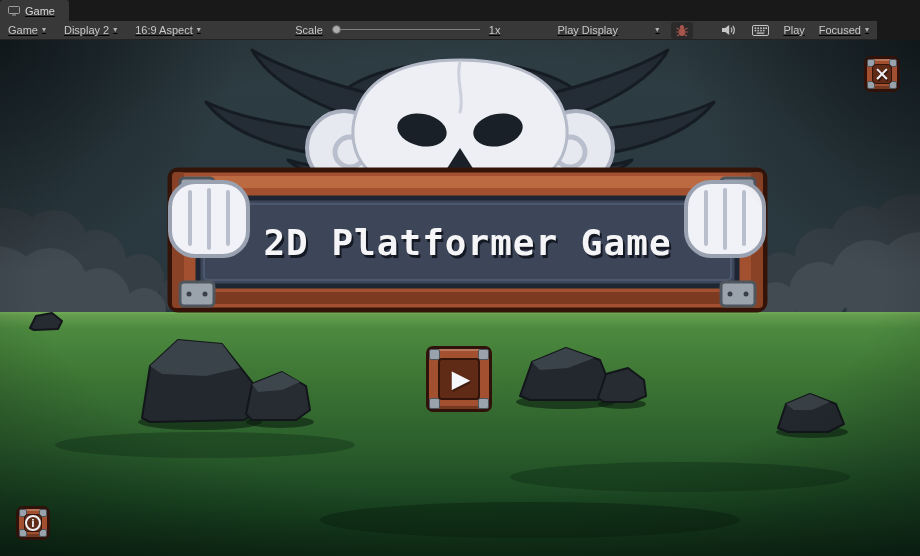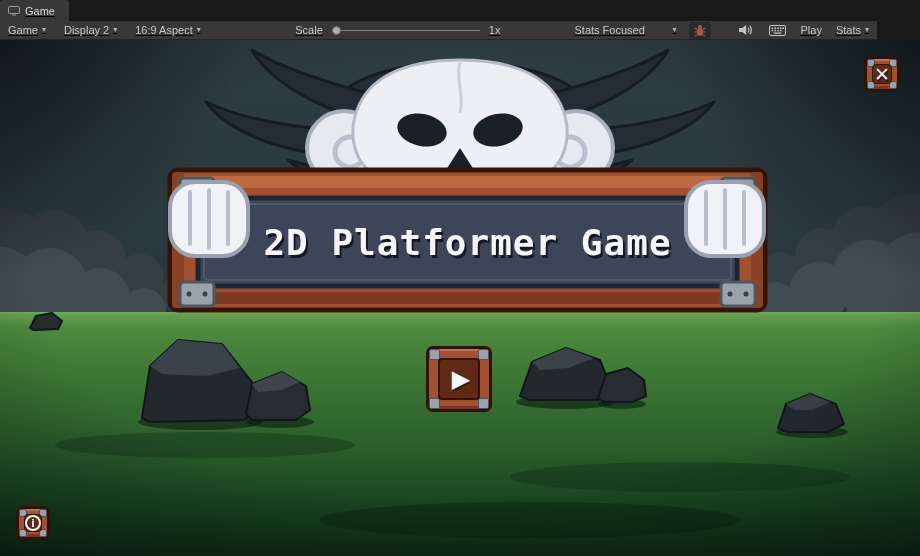--- a/index.html
+++ b/index.html
@@ -16,21 +16,21 @@
   
   .toolbar { height: 19px; background: #383838; border-bottom: 1px solid #232323;
              display: flex; align-items: center; padding: 0 6px; font-size: 11px; color: #c8c8c8; }
   .tb-left { display: flex; align-items: center; gap: 14px; }
   .tb-right { margin-left: auto; display: flex; align-items: center; gap: 10px; }
   .tb-drop, .tb-text-btn, .tb-ibtn { display: flex; align-items: center; gap: 4px; background: none;
        border: none; color: #c8c8c8; font: inherit; padding: 0 2px; cursor: pointer; white-space: nowrap; }
   .arr { font-size: 8px; color: #b2b2b2; line-height: 1; }
   .aspect-wide { width: 148px; justify-content: flex-start; }
   .pf-wide { width: 106px; justify-content: space-between; }
-  .scale-group { display: flex; align-items: flex-end; }
+  .scale-group { display: flex; align-items: flex-start; }
   .slider { position: relative; width: 148px; height: 11px; margin: 0 9px; cursor: pointer; }
   .slider::before { content: ""; position: absolute; left: 0; right: 0; top: 5px; height: 1px; background: #818181; }
   .knob { position: absolute; left: 0; top: 1px; width: 9px; height: 9px; border-radius: 50%;
           background: #aeaeae; border: 1px solid #5f5f5f; cursor: pointer; }
   .tb-ibtn { width: 22px; height: 17px; justify-content: center; padding: 0; }
   .tb-ibtn.pressed { background: #2a2a2a; border-radius: 3px; }
   .gap-l { margin-left: 14px; }
 
   
   .viewport { position: relative; width: 920px; height: 516px; overflow: hidden; background: #263439; }
@@ -120,21 +120,21 @@
       <div class="scale-group">
         <span>Scale</span>
         <div class="slider">
           <div class="knob"></div>
         </div>
         <span>1x</span>
       </div>
     </div>
     <div class="tb-right">
       <button class="tb-drop pf-wide">
-        <span>Stats Focused</span>
+        <span>Play Display</span>
         <span class="arr">▾</span>
       </button>
       <button class="tb-ibtn pressed">
         <svg width="14" height="13" viewBox="0 0 14 13">
           <ellipse cx="7" cy="8" rx="3.2" ry="4" fill="#a8554c"></ellipse>
           <circle cx="7" cy="3.2" r="2.1" fill="#a8554c"></circle>
           <g stroke="#a8554c" stroke-width="1.1">
             <path d="M4.2 5.5 L1.5 4 M4.2 8 L1.2 8 M4.5 10.5 L2 12 M9.8 5.5 L12.5 4 M9.8 8 L12.8 8 M9.5 10.5 L12 12"></path>
           </g>
         </svg>
@@ -158,21 +158,21 @@
             <circle cx="3.4" cy="5.6" r="0.9"></circle>
               <circle cx="6.2" cy="5.6" r="0.9"></circle>
               <circle cx="9" cy="5.6" r="0.9"></circle>
               <circle cx="11.8" cy="5.6" r="0.9"></circle>
             <rect x="4.5" y="7.4" width="8" height="1.4" rx="0.7"></rect>
           </g>
         </svg>
       </button>
       <button class="tb-text-btn">Play</button>
       <button class="tb-drop">
-        <span>Stats</span>
+        <span>Focused</span>
         <span class="arr">▾</span>
       </button>
     </div>
   </div>
 
   <div class="viewport">
 
     <div class="sky"></div>
 
     <svg class="clouds clouds-l" width="215" height="165" viewBox="0 0 215 165">

